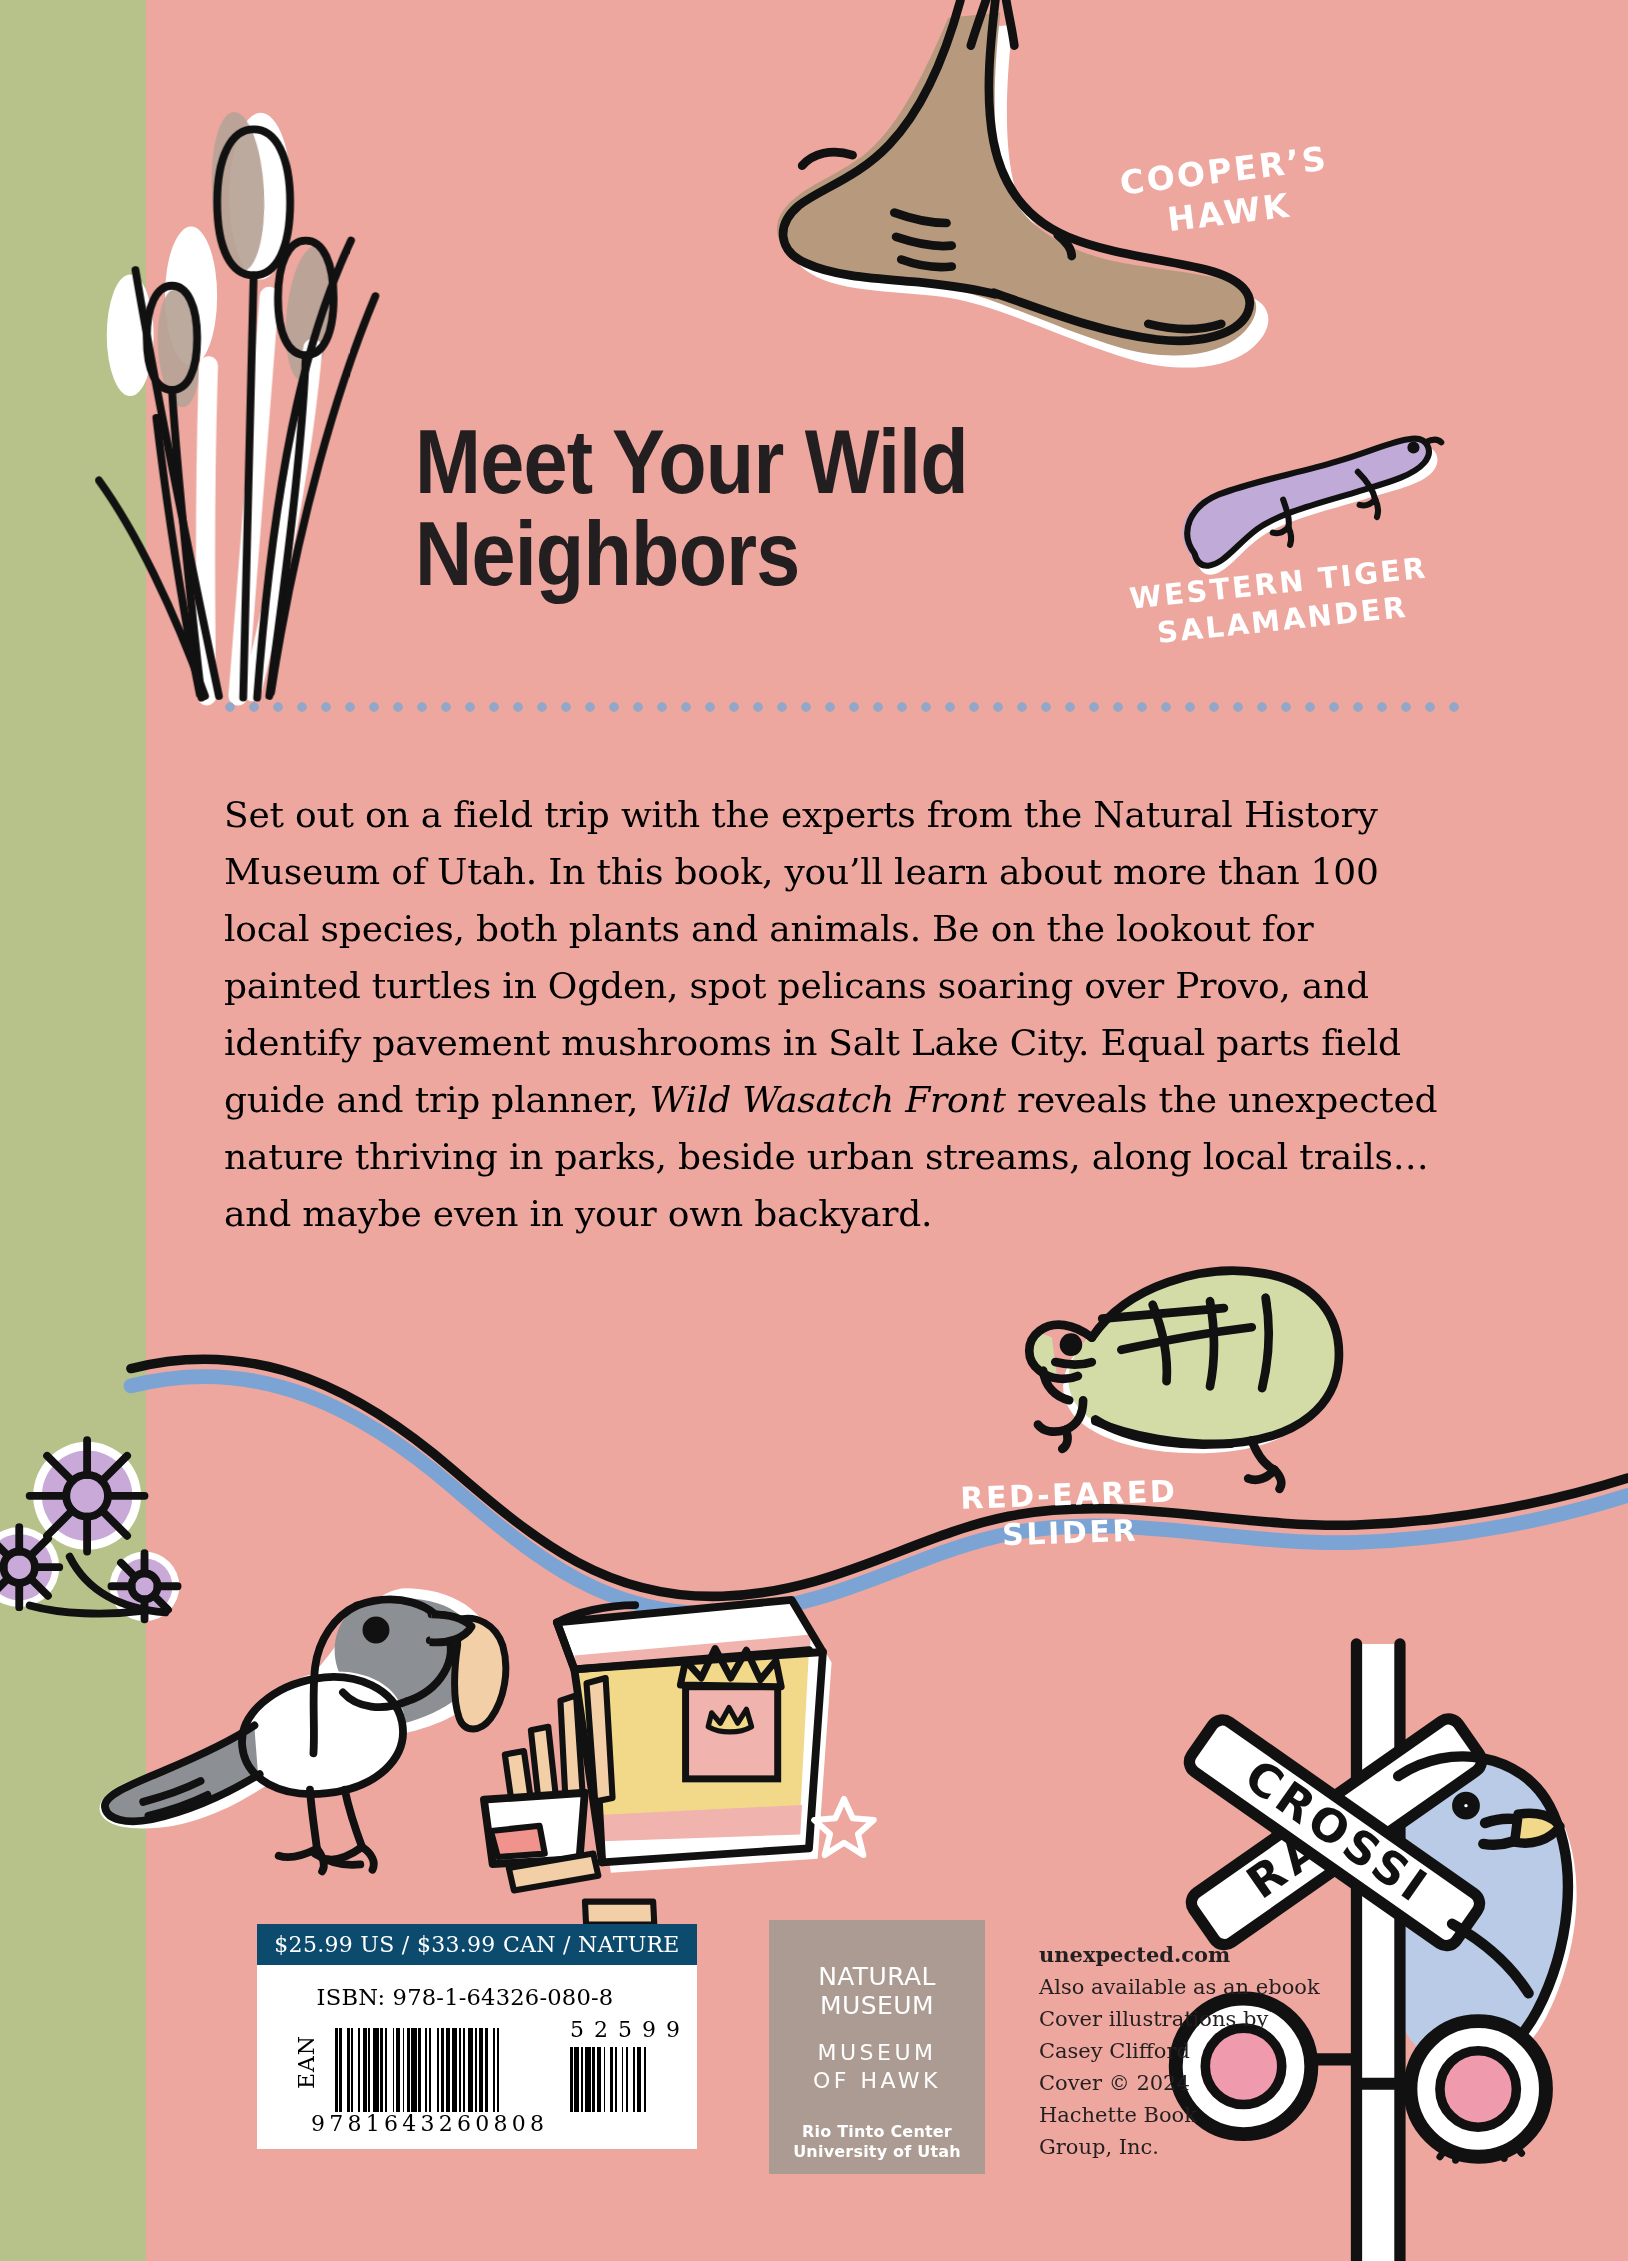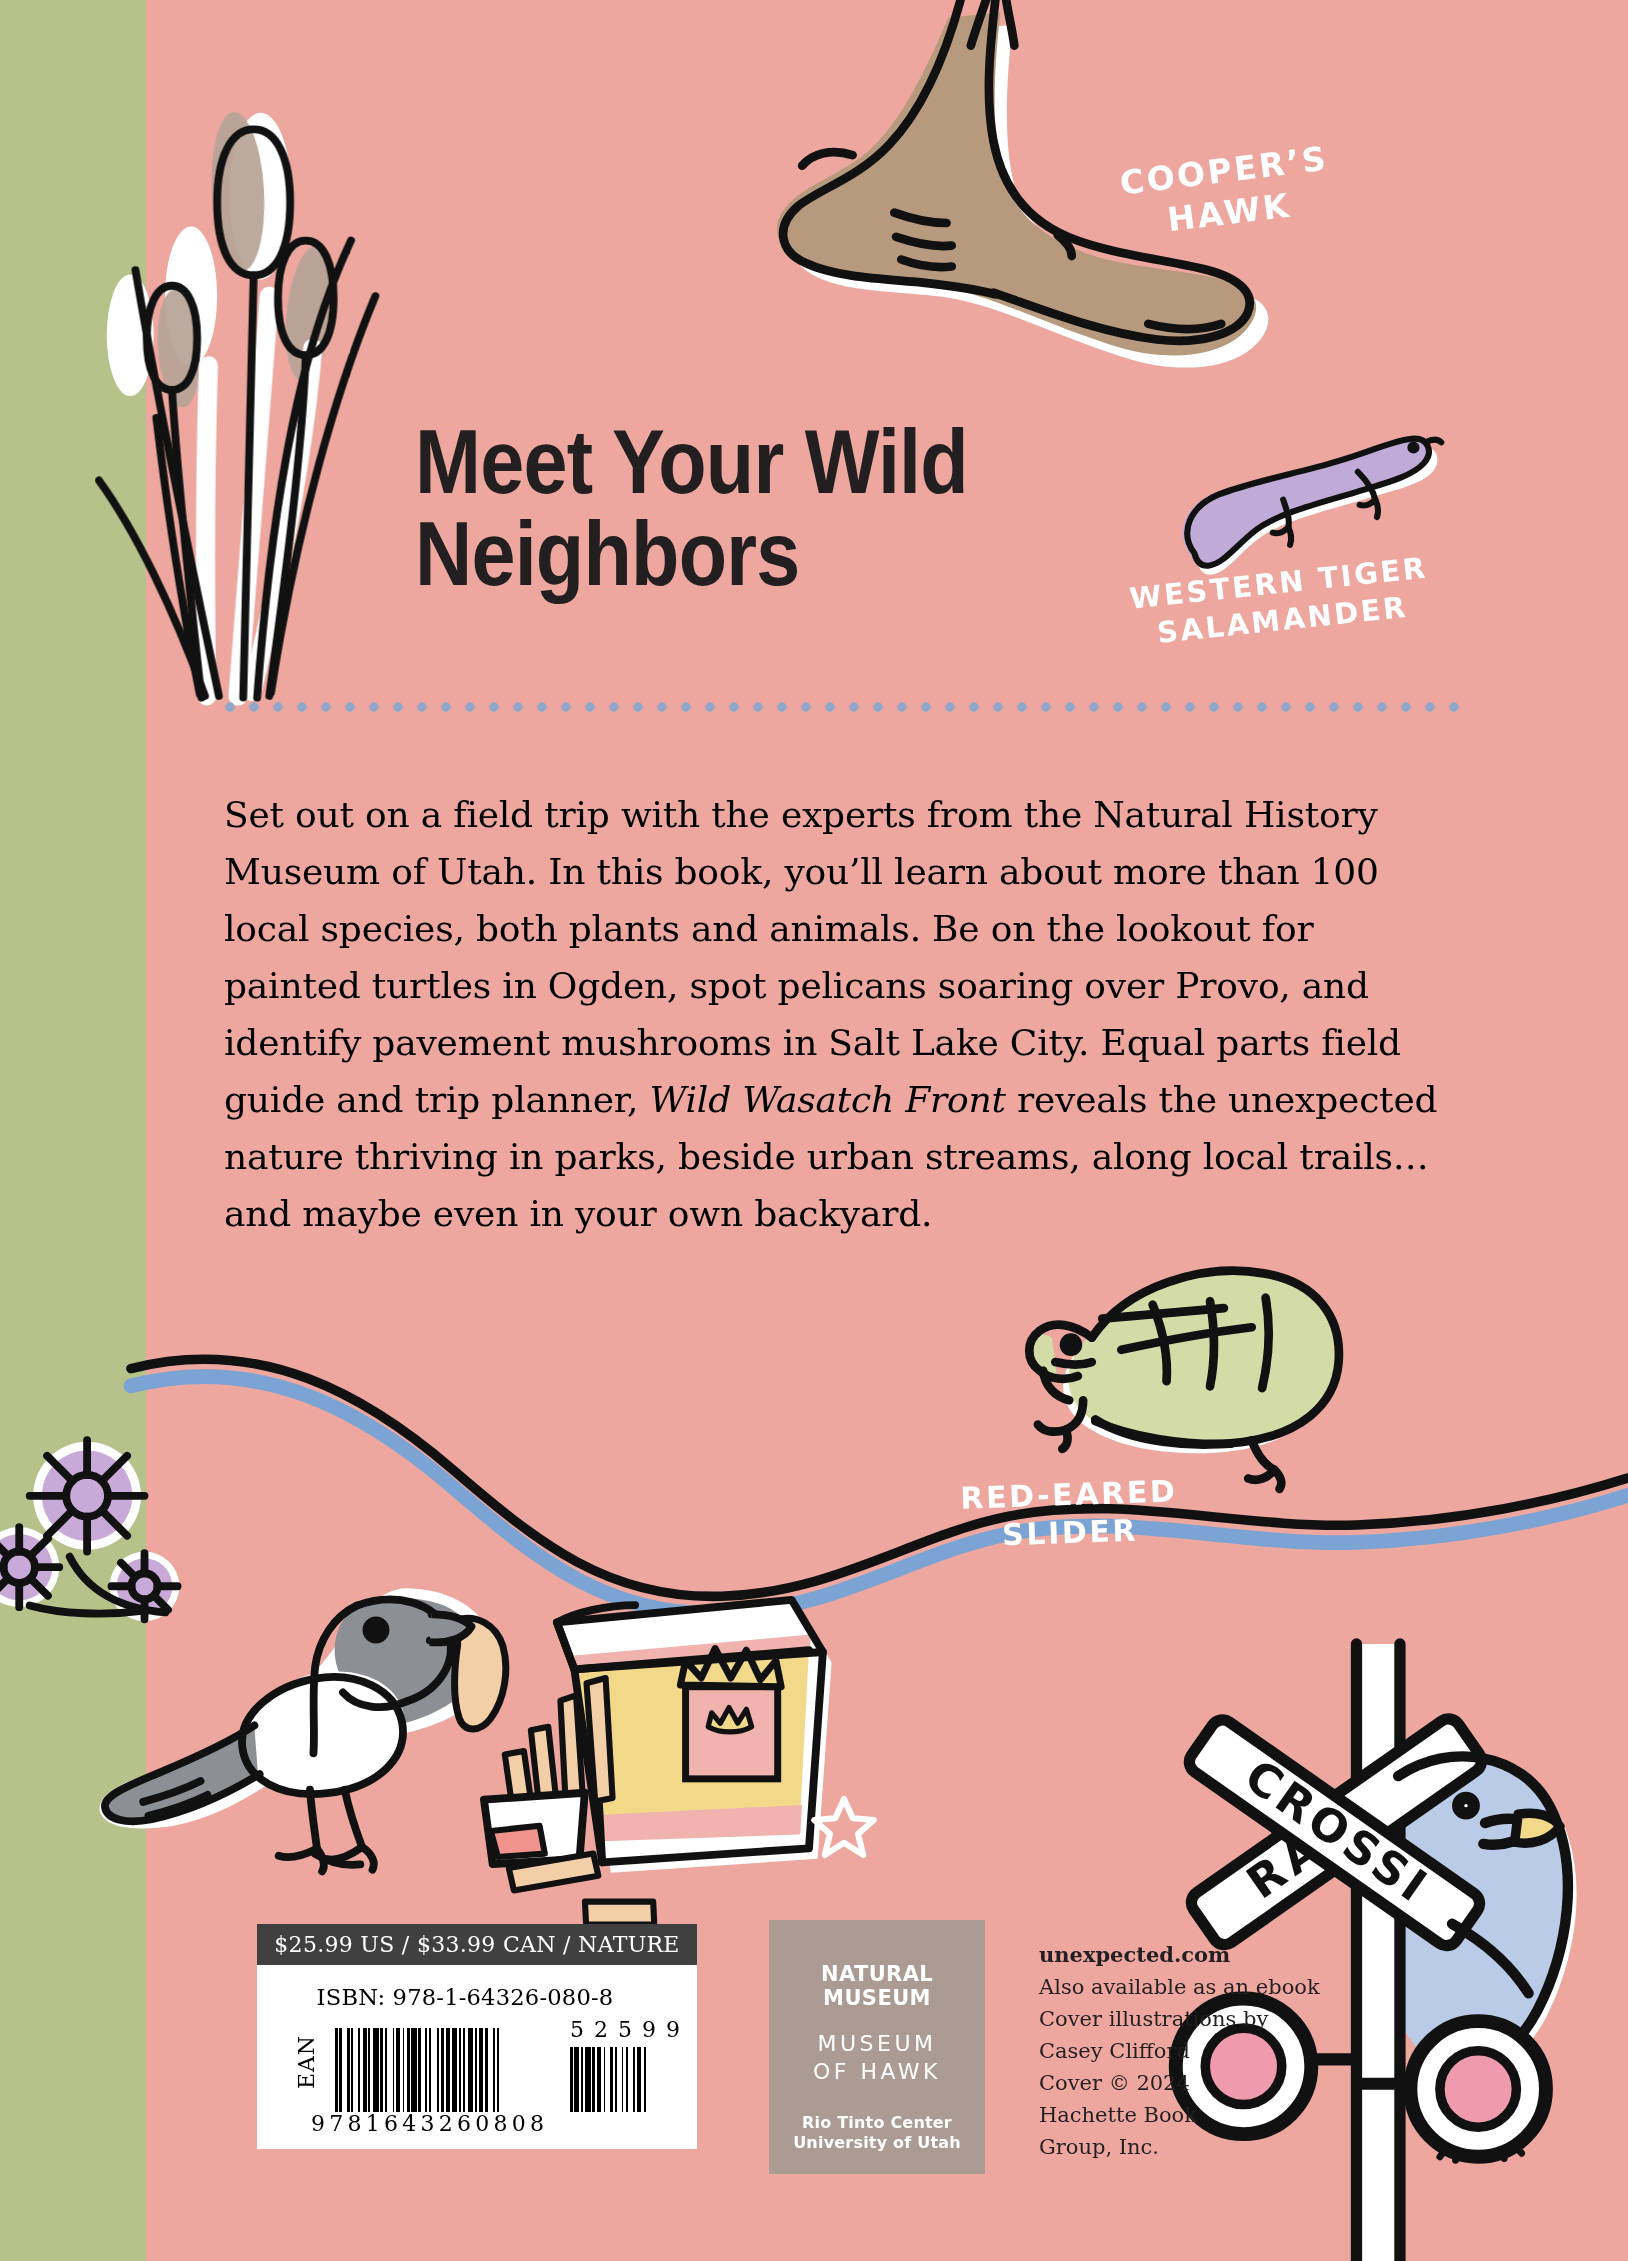--- a/index.html
+++ b/index.html
@@ -116,21 +116,21 @@
   }
 
   
   #museum{
     position:absolute;left:769px;top:1920px;width:216px;height:254px;
     background:#ab9b92;
     color:#ffffff;
     font-family:"DejaVu Sans",sans-serif;
     text-align:center;
   }
-  #museum .big{font-weight:bold;font-size:21px;line-height:1.14;letter-spacing:0.4px;margin-top:43px;}
+  #museum .big{font-weight:normal;font-size:25px;line-height:1.14;letter-spacing:0.4px;margin-top:43px;}
   #museum .med{font-weight:normal;font-size:22px;line-height:1.26;letter-spacing:3.5px;margin-top:19px;}
   #museum .small{font-weight:bold;font-size:16px;line-height:1.22;margin-top:28px;letter-spacing:0.2px;}
 
   
   #credits{
     position:absolute;left:1039px;top:1939px;width:287px;
     font-family:"DejaVu Serif","Liberation Serif",serif;
     font-size:21px;
     line-height:32px;
     color:#231f20;
@@ -432,21 +432,21 @@
 
   <div id="title">
     <span class="l">Meet Your Wild</span>
     <span class="l">Neighbors</span>
   </div>
 
   <div id="dots"></div>
 
   <p id="blurb"><span>Set out on a field trip with the experts from the Natural History Museum of Utah. In this book, you’ll learn about more than 100 local species, both plants and animals. Be on the lookout for painted turtles in Ogden, spot pelicans soaring over Provo, and identify pavement mushrooms in Salt Lake City. Equal parts field guide and trip planner, </span><i>Wild Wasatch Front</i><span> reveals the unexpected nature thriving in parks, beside urban streams, along local trails… and maybe even in your own backyard.</span></p>
 
-  <div id="price-band" style="background: #404040;">
+  <div id="price-band" style="background: #0c4a6e;">
     <span>$25.99 US / $33.99 CAN / NATURE</span>
   </div>
 
   <div id="barcode-box">
     <div id="isbn-text">ISBN: 978-1-64326-080-8</div>
     <div id="ean-label">EAN</div>
     <div class="bars" id="bars-main">
         <span style="width: 2.6px; background: rgb(0, 0, 0);"></span>
         <span style="width: 1.7px; background: transparent;"></span>
         <span style="width: 2.6px; background: rgb(0, 0, 0);"></span>

